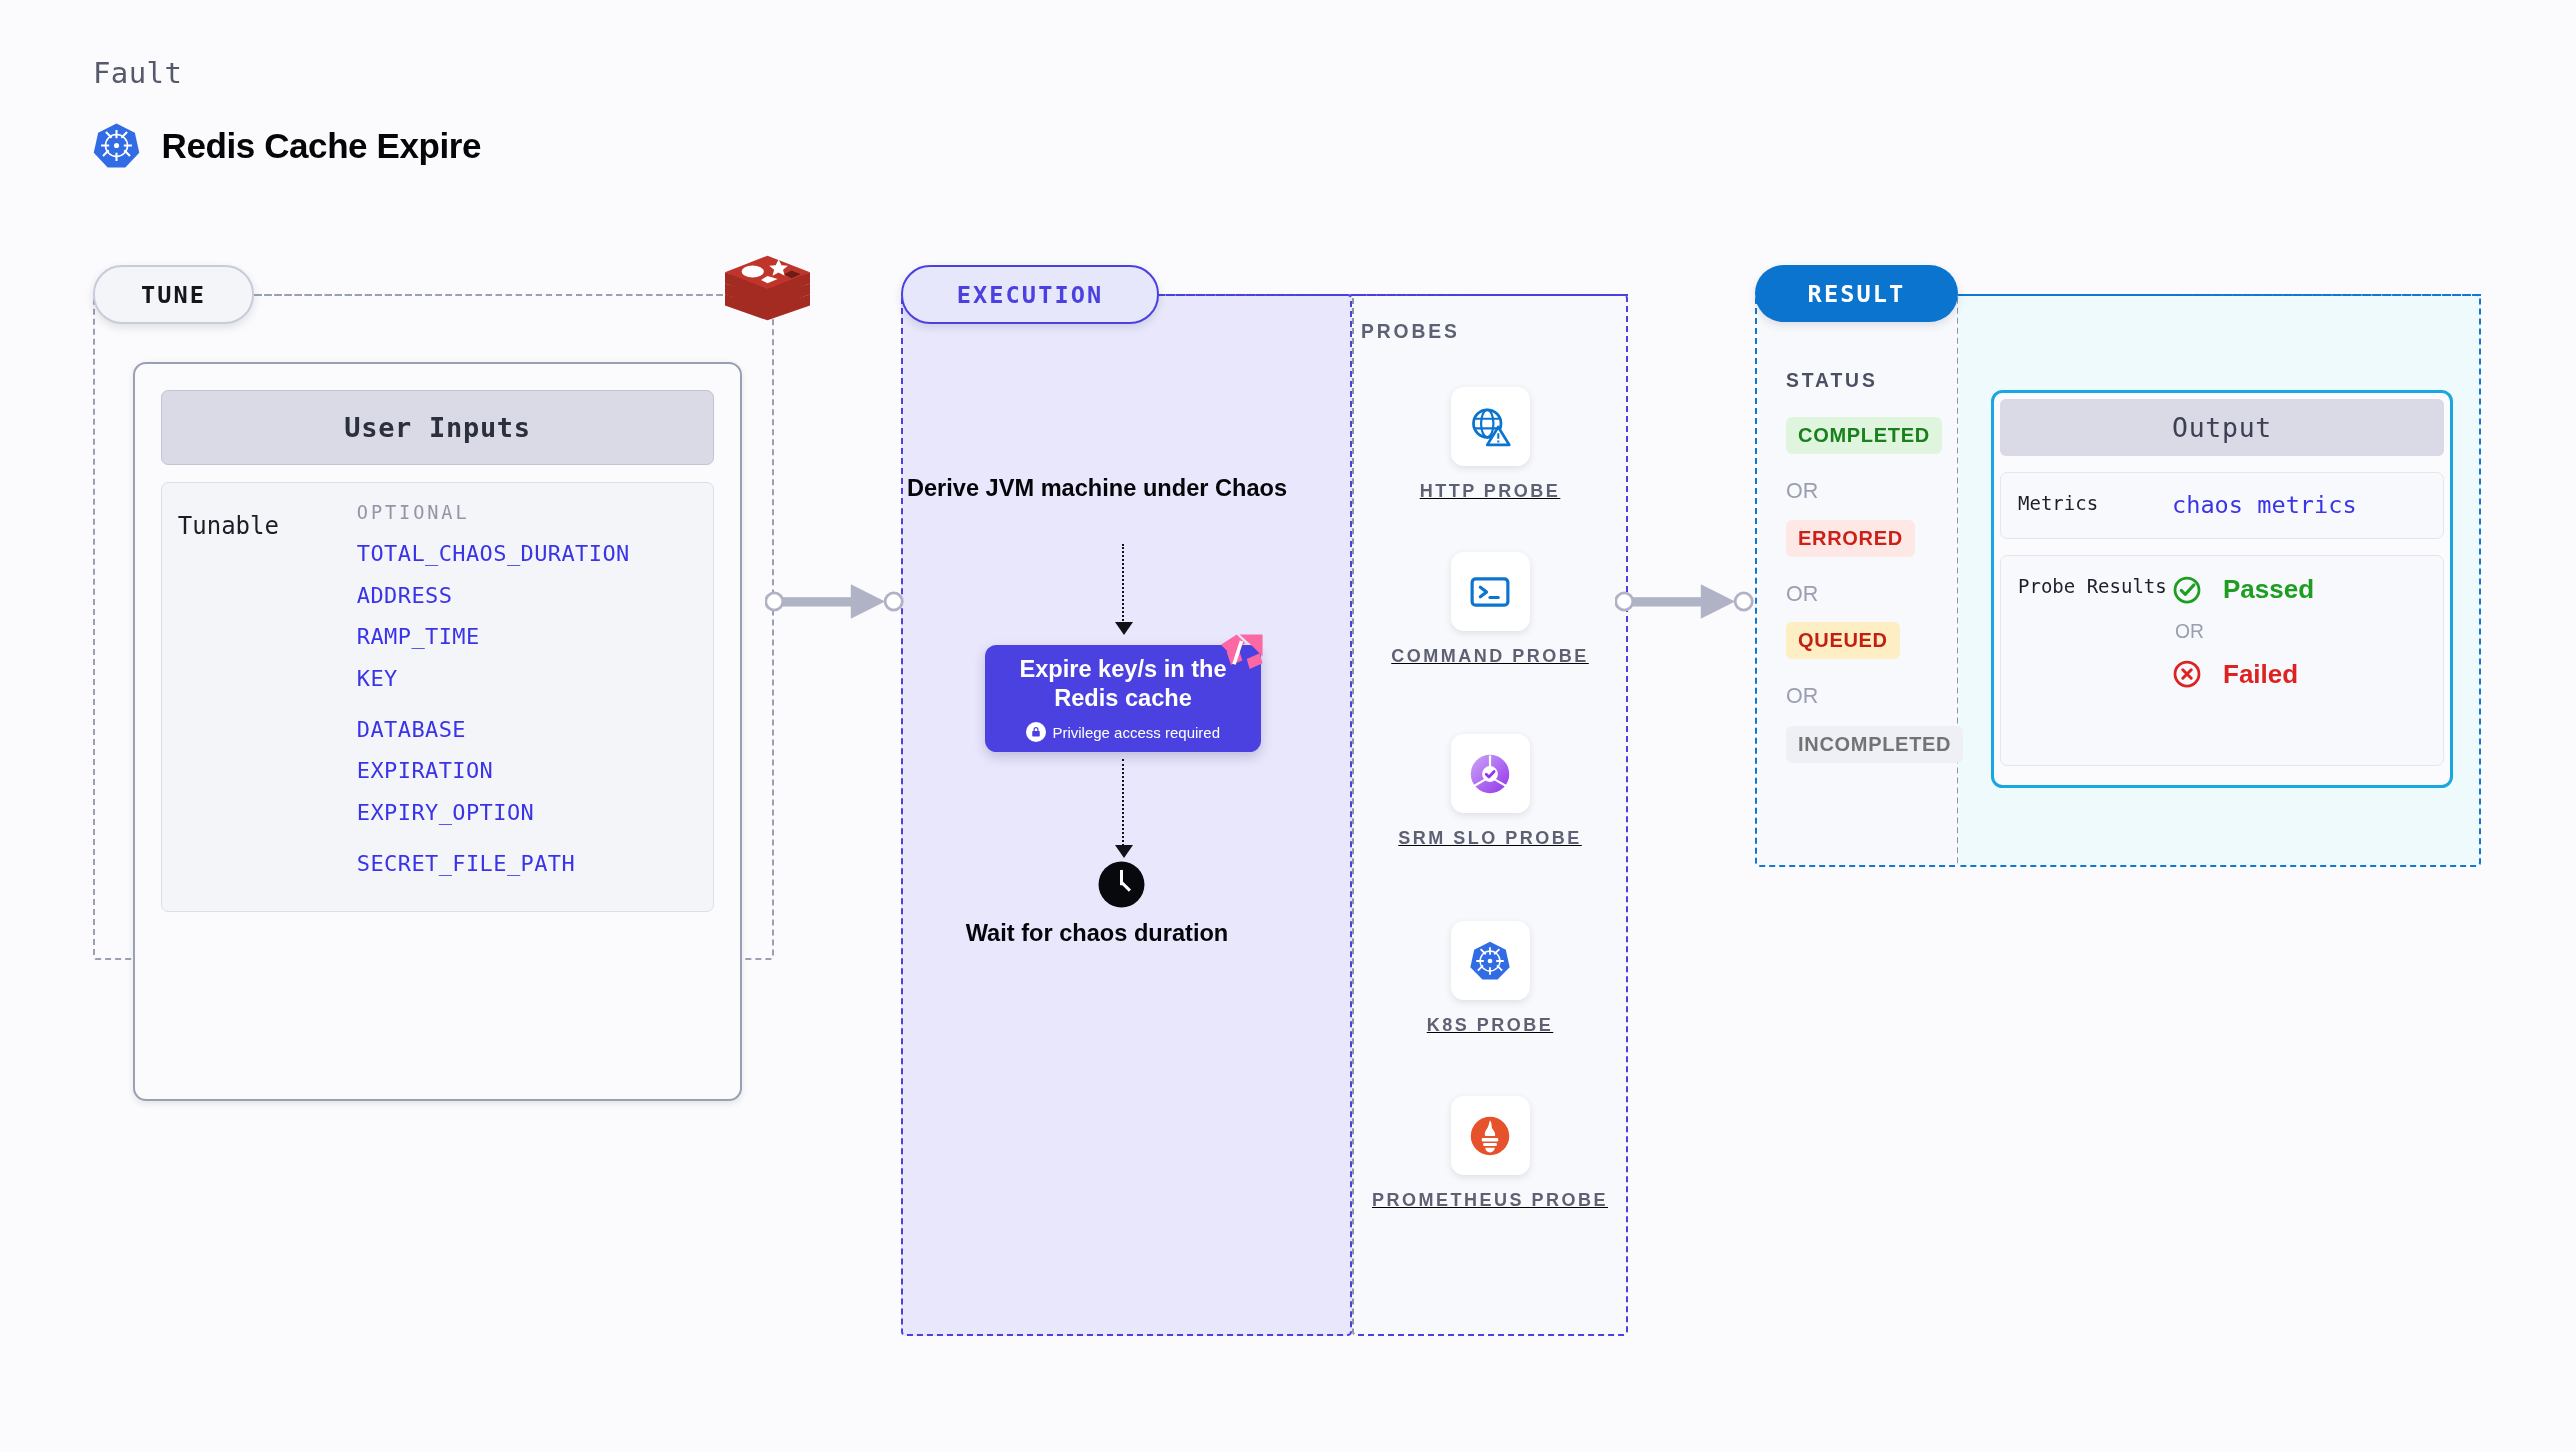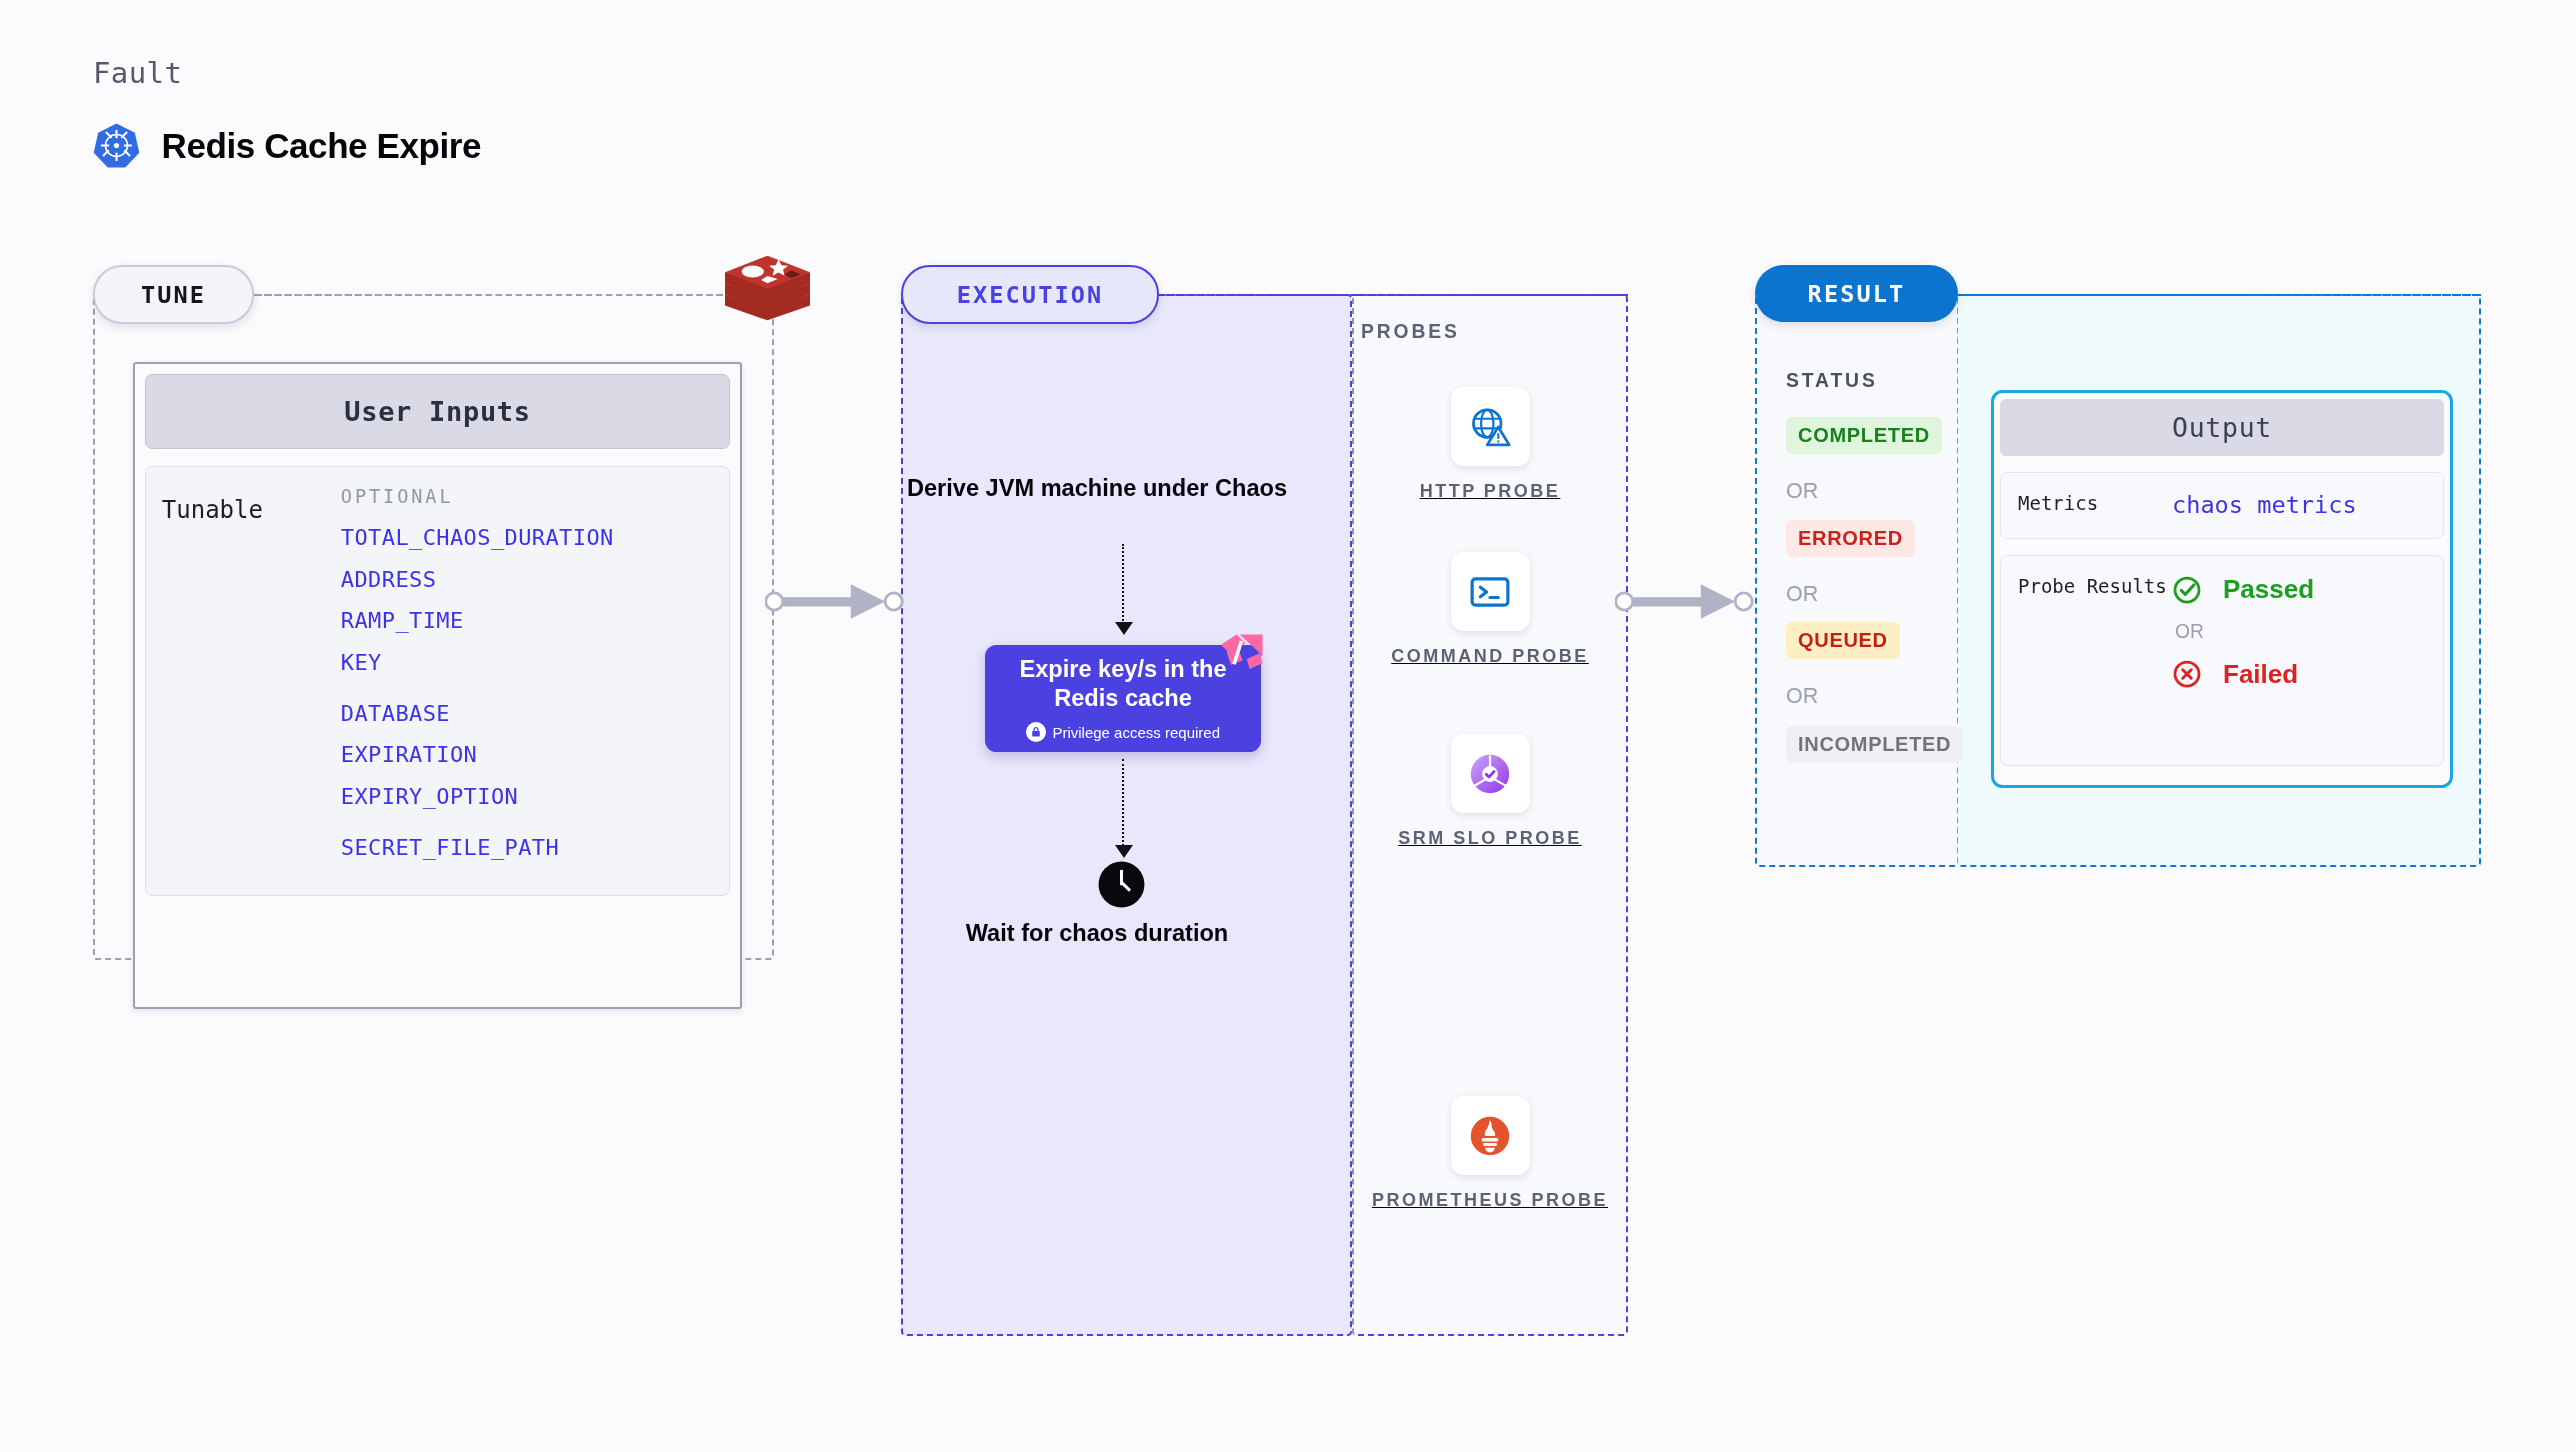--- a/index.html
+++ b/index.html
@@ -68,24 +68,24 @@
     border-radius: 4.3px; background: #effafd;
   }
 
   
   .leader { position: absolute; height: 0; border-top: 2.1px dashed #9aa0b4; z-index: 5; }
   .leader-exec { border-top-color: #4a41e0; }
   .leader-result { border-top-color: #1276d3; }
 
   
   .tune-card {
-    position: absolute; left: 133px; top: 362px; width: 609px; height: 647px;
-    background: #fbfbfd; border: 2.1px solid #9aa0b4; border-radius: 3px;
+    position: absolute; left: 133px; top: 362px; width: 609px; height: 739px;
+    background: #fbfbfd; border: 2.1px solid #9aa0b4; border-radius: 13px;
     box-shadow: 0 2.1px 6.4px rgba(30,35,60,.10);
-    padding: 10px;
+    padding: 26px;
   }
   .panel-head {
     height: 75px; background: #d9dae6; border: 1.4px solid #c2c4d4; border-radius: 7.2px;
     display: flex; align-items: center; justify-content: center;
     font-family: "DejaVu Sans Mono", monospace; font-size: 27px; font-weight: bold;
     color: #2c2f3d; letter-spacing: 0.7px;
   }
   .tune-body {
     margin-top: 17px; height: 430px; background: #f4f5f9;
     border: 1.4px solid #dcdee8; border-radius: 7.2px;
@@ -367,20 +367,36 @@
         </defs>
         <circle cx="32" cy="32" r="28" fill="url(#slog)"></circle>
         <path d="M30.4 5h3.2v22h-3.2zM8 48l19-11 1.6 2.8L9.6 50.8zM56 48l-19-11-1.6 2.8 19.4 11.2z" fill="#fff"></path>
         <circle cx="32" cy="32" r="11.5" fill="#fff"></circle>
         <path d="M26.5 32.4l4 4 7.5-8" fill="none" stroke="#9333ea" stroke-width="4" stroke-linecap="round" stroke-linejoin="round"></path>
       </svg>
     </div>
     <div class="probe-label">SRM SLO PROBE</div>
   </div>
 
+  <div class="probe" style="top:921px;">
+    <div class="probe-tile">
+      <svg viewBox="0 0 64 64">
+        <path d="M32 4 55 15.6 60.6 41 43 59H21L3.4 41 9 15.6Z" fill="#326ce5"></path>
+        <g fill="#fff">
+          <circle cx="32" cy="32" r="3.4"></circle>
+          <path d="M30.7 12h2.6v11h-2.6zM30.7 41h2.6v11h-2.6z"></path>
+          <path d="M12 30.7h11v2.6H12zM41 30.7h11v2.6H41z"></path>
+          <path d="M17.4 15.6l1.9-1.9 7.5 7.5-1.9 1.9zM41.2 39.4l1.9-1.9 7.5 7.5-1.9 1.9z"></path>
+          <path d="M44.7 13.7l1.9 1.9-7.5 7.5-1.9-1.9zM20.9 37.5l1.9 1.9-7.5 7.5-1.9-1.9z"></path>
+        </g>
+        <circle cx="32" cy="32" r="14.5" fill="none" stroke="#fff" stroke-width="2.1"></circle>
+      </svg>
+    </div>
+    <div class="probe-label">K8S PROBE</div>
+  </div>
 
   <div class="probe" style="top:1096px;">
     <div class="probe-tile">
       <svg viewBox="0 0 64 64">
         <circle cx="32" cy="32" r="28" fill="#e6522c"></circle>
         <path d="M32 9c4 6 1 9 4 13 2.6 3.4 4 6 3.4 10H24.8c-1.2-4.6.6-8 3.2-11.4 2.2-3 2.4-7.4 4-11.6z" fill="#fff"></path>
         <rect x="20" y="35" width="24" height="5" rx="1.5" fill="#fff"></rect>
         <rect x="22" y="42" width="20" height="4.6" rx="1.5" fill="#fff"></rect>
         <path d="M25 49h14a7 7 0 0 1-14 0z" fill="#fff"></path>
       </svg>

